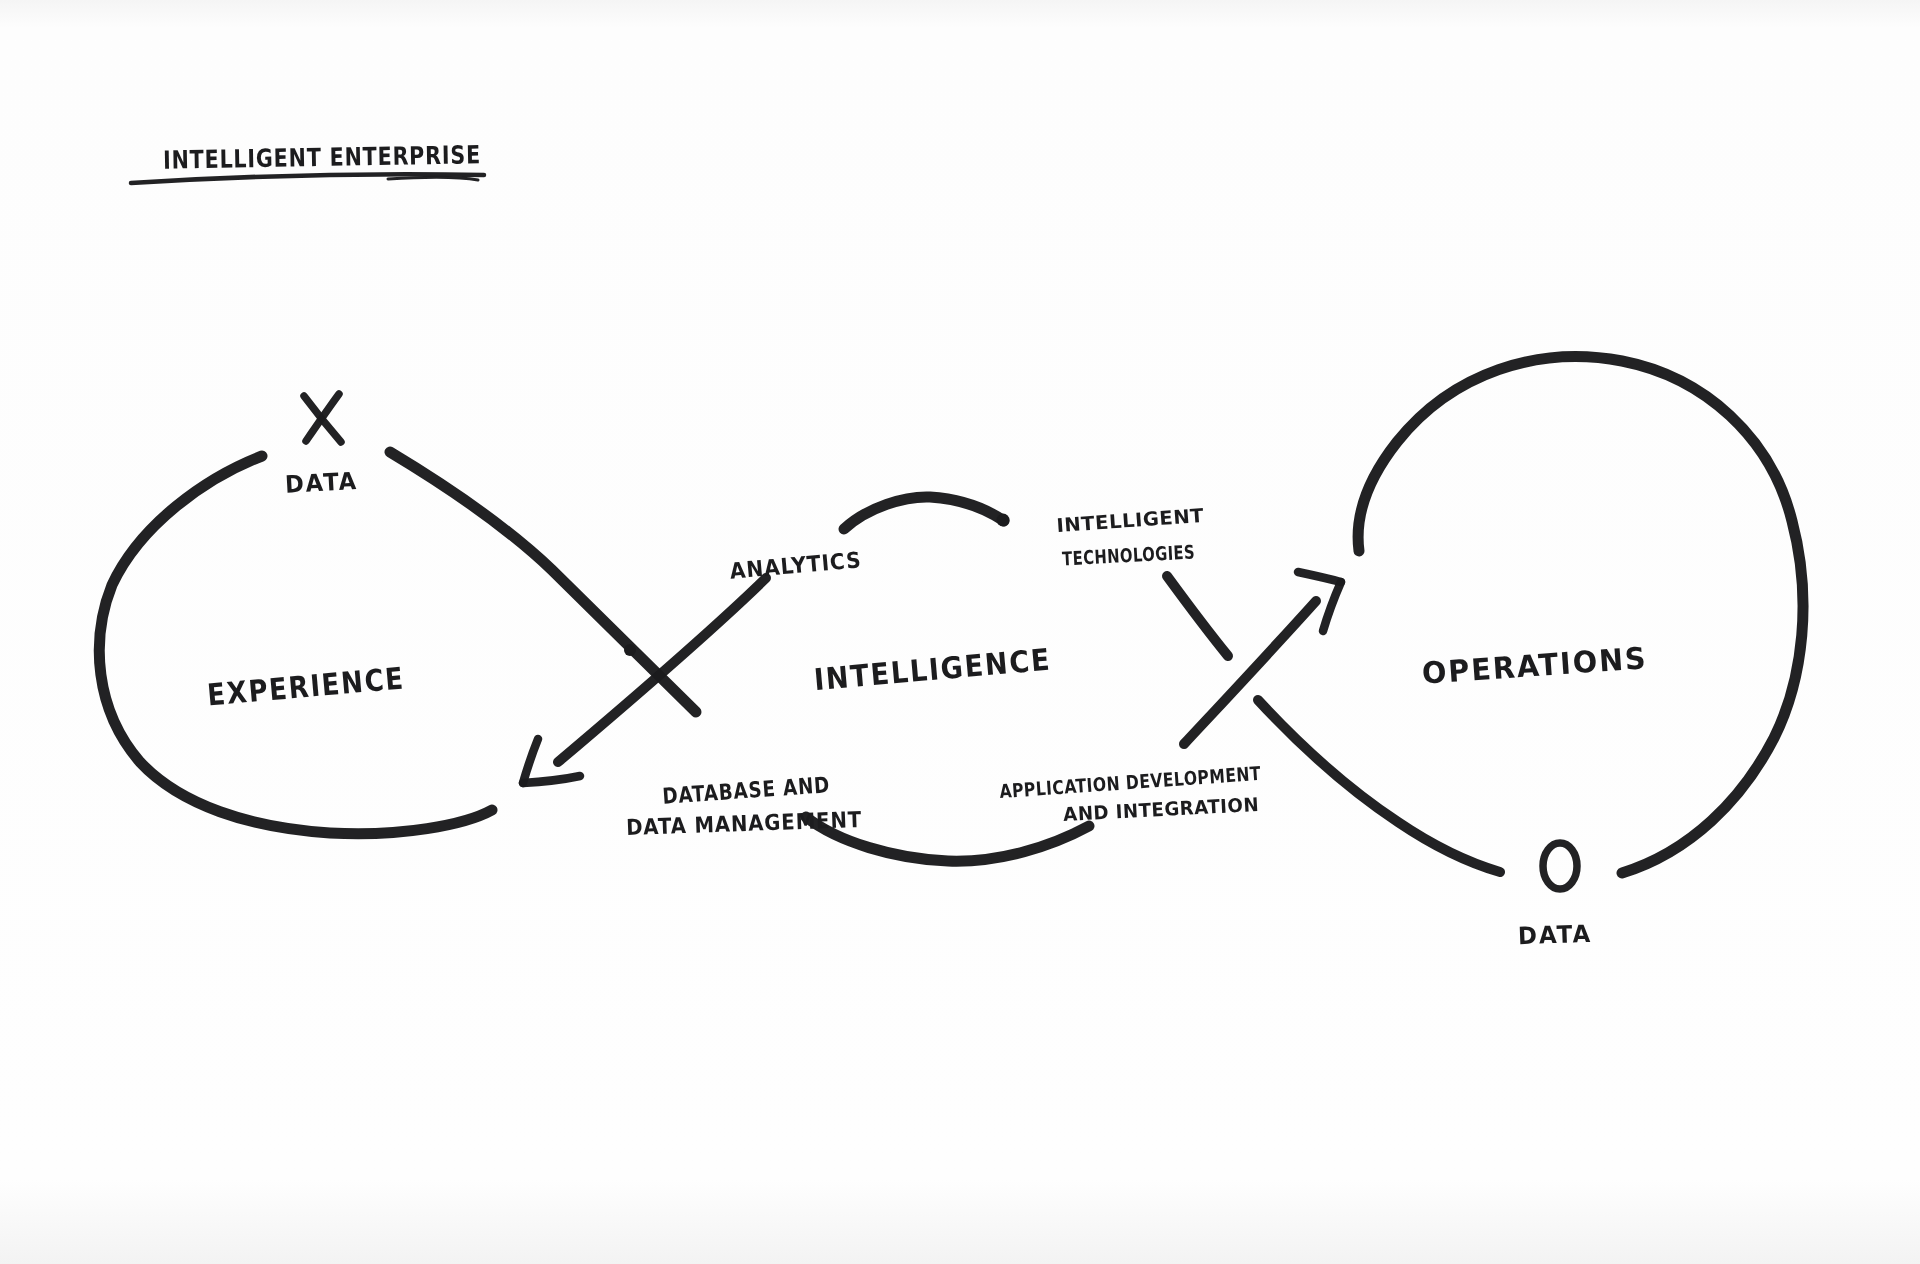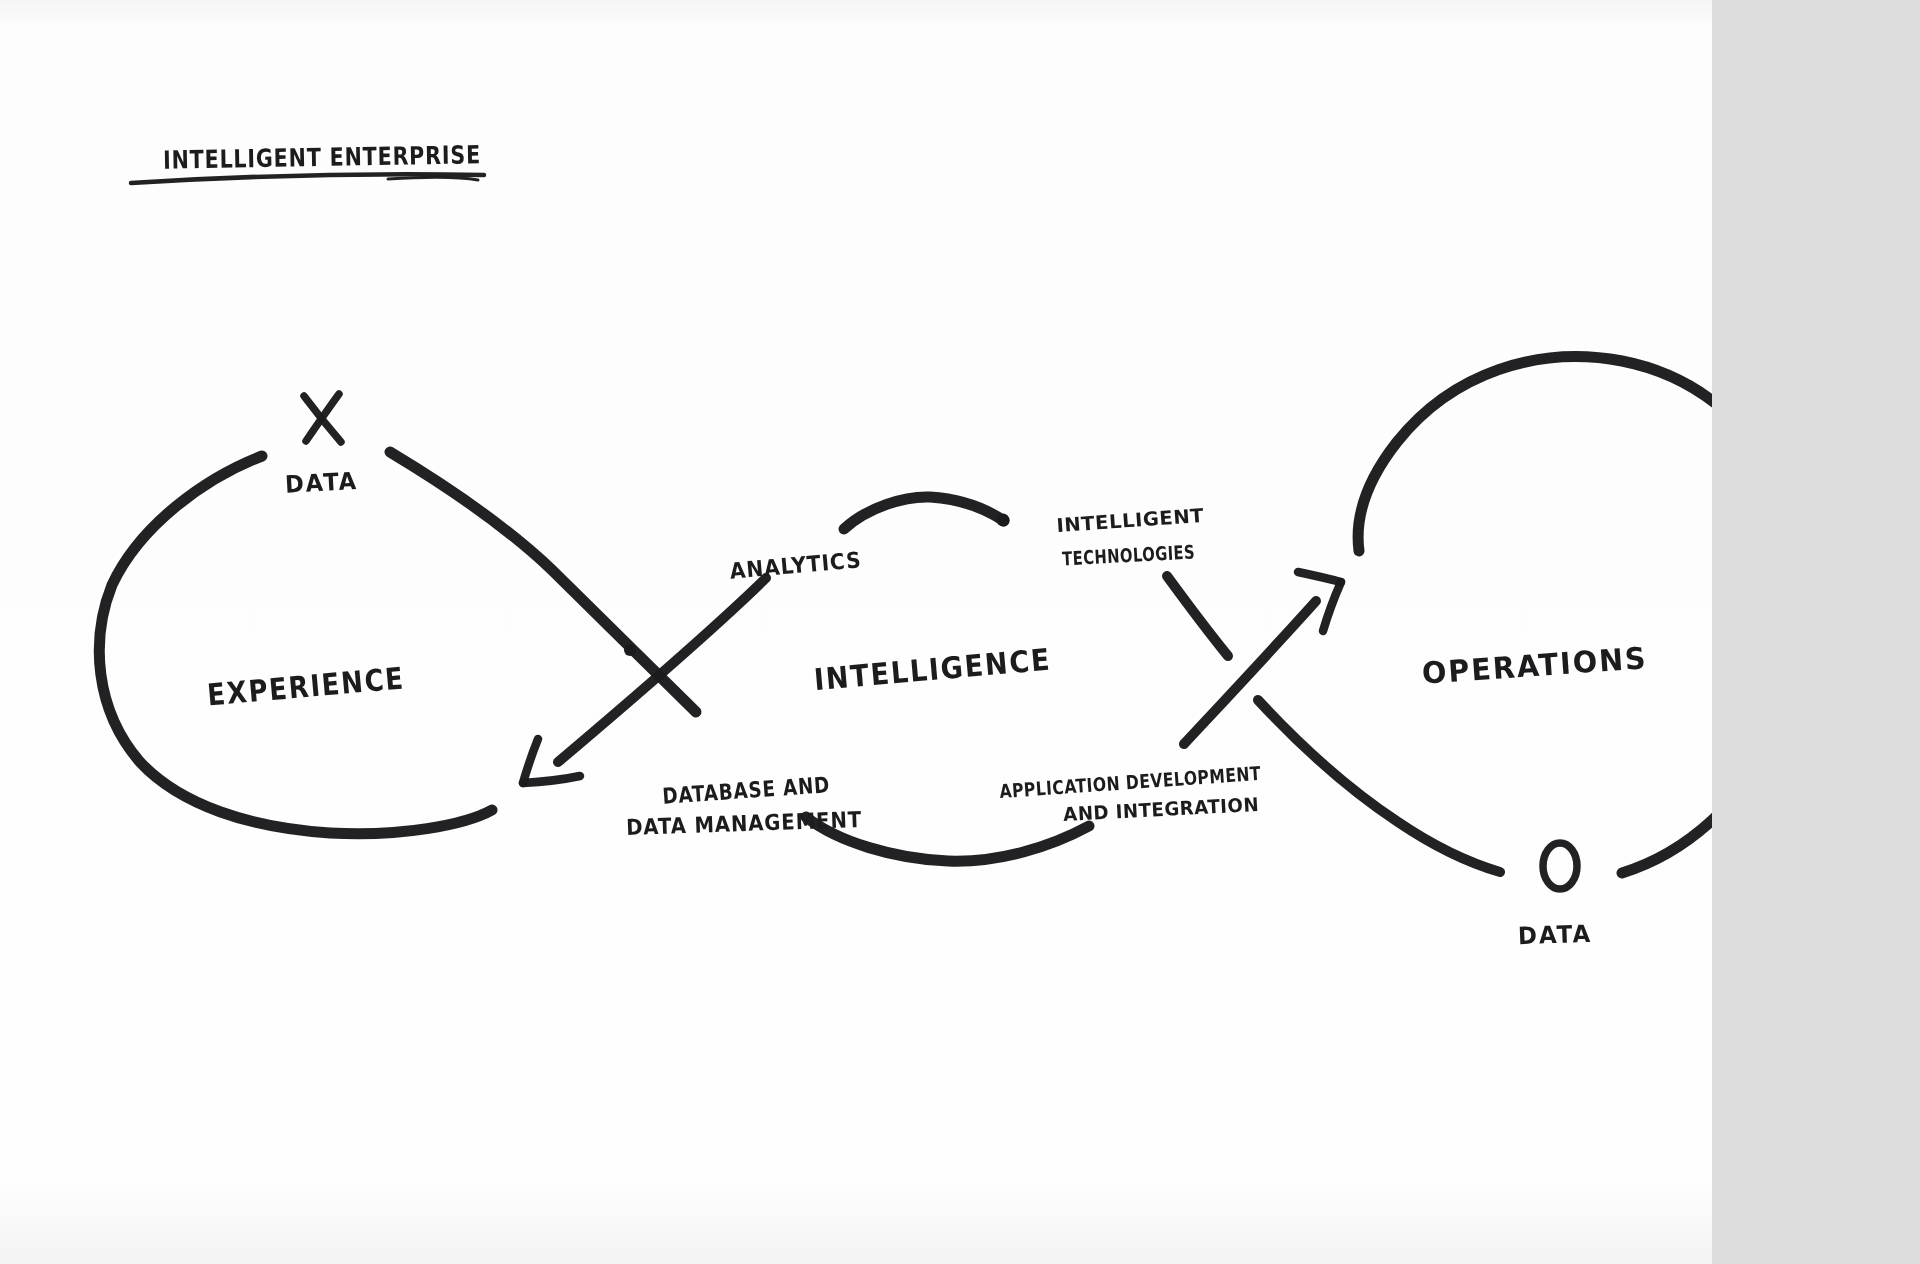--- a/index.html
+++ b/index.html
@@ -1,18 +1,18 @@
 <!DOCTYPE html>
 <html><head>
 <meta charset="utf-8">
 <style>
   html,body{margin:0;padding:0;background:#dcdcdc;}
   .canvas{
     position:relative;
-    width:1712px;height:1264px;
+    width:1920px;height:1264px;
     background:linear-gradient(180deg,#f5f5f5 0px,#fdfdfd 28px,#fefefe 1180px,#f3f3f3 1264px);
     overflow:hidden;
   }
   svg{display:block;width:1920px;height:1264px;}
   .ink{stroke:#1b1b1d;fill:none;stroke-linecap:round;stroke-linejoin:round;stroke-opacity:.97;}
   .blob{fill:#1b1b1d;stroke:none;}
   text{
     fill:#1c1c1e;
     font-family:"DejaVu Sans",sans-serif;
     font-weight:700;

